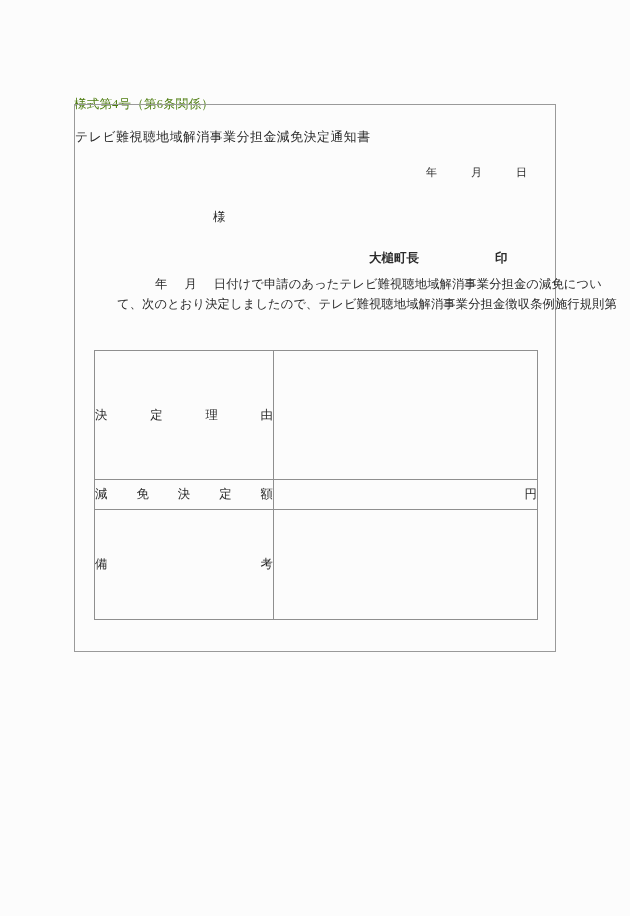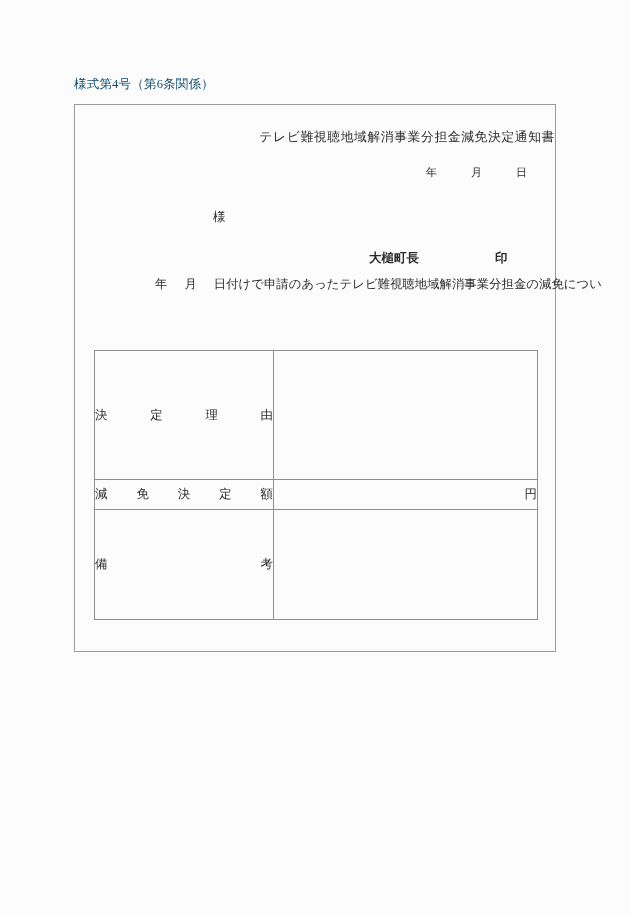--- a/index.html
+++ b/index.html
@@ -14,25 +14,25 @@
     background: #fcfcfc;
     font-family: "Liberation Serif", "DejaVu Serif", serif;
     color: #2b2b2b;
     overflow: hidden;
   }
 
   
   .form-number {
     position: absolute;
     left: 74px;
-    top: 76px;
+    top: 96px;
     font-size: 12.5px;
     letter-spacing: 0.2px;
     white-space: nowrap;
-    color: #0c4a6e;
+    color: #4d7c0f;
   }
 
   
   .doc-frame {
     position: absolute;
     left: 74px;
     top: 104px;
     width: 482px;
     height: 548px;
     border: 1px solid #9a9a9a;
@@ -47,21 +47,21 @@
     top: 0;
     right: 0;
     bottom: 0;
   }
 
   .doc-title {
     position: absolute;
     left: 0;
     right: 0;
     top: 24px;
-    text-align: right;
+    text-align: left;
     font-size: 12.8px;
     letter-spacing: 0.6px;
     white-space: nowrap;
   }
 
   .date-line {
     position: absolute;
     right: 28px;
     top: 60px;
     font-size: 11px;
@@ -157,20 +157,21 @@
     </div>
 
     <div class="addressee-line">様</div>
 
     <div class="issuer-line">
       <span>大槌町長</span><span class="issuer-gap"></span><span>印</span>
     </div>
 
     <div class="body-text">
       <div class="line"><span class="indent"></span><span>年</span><span class="sp"></span><span>月</span><span class="sp"></span><span>日付けで申請のあったテレビ難視聴地域解消事業分担金の減免につい</span></div>
+      <div class="line">て、次のとおり決定しましたので、テレビ難視聴地域解消事業分担金徴収条例施行規則第</div>
     </div>
 
     <table class="info-table">
       <tbody>
         <tr class="row-reason">
           <td class="label-cell">
             <div class="label-just">
               <span>決</span>
               <span>定</span>
               <span>理</span>

